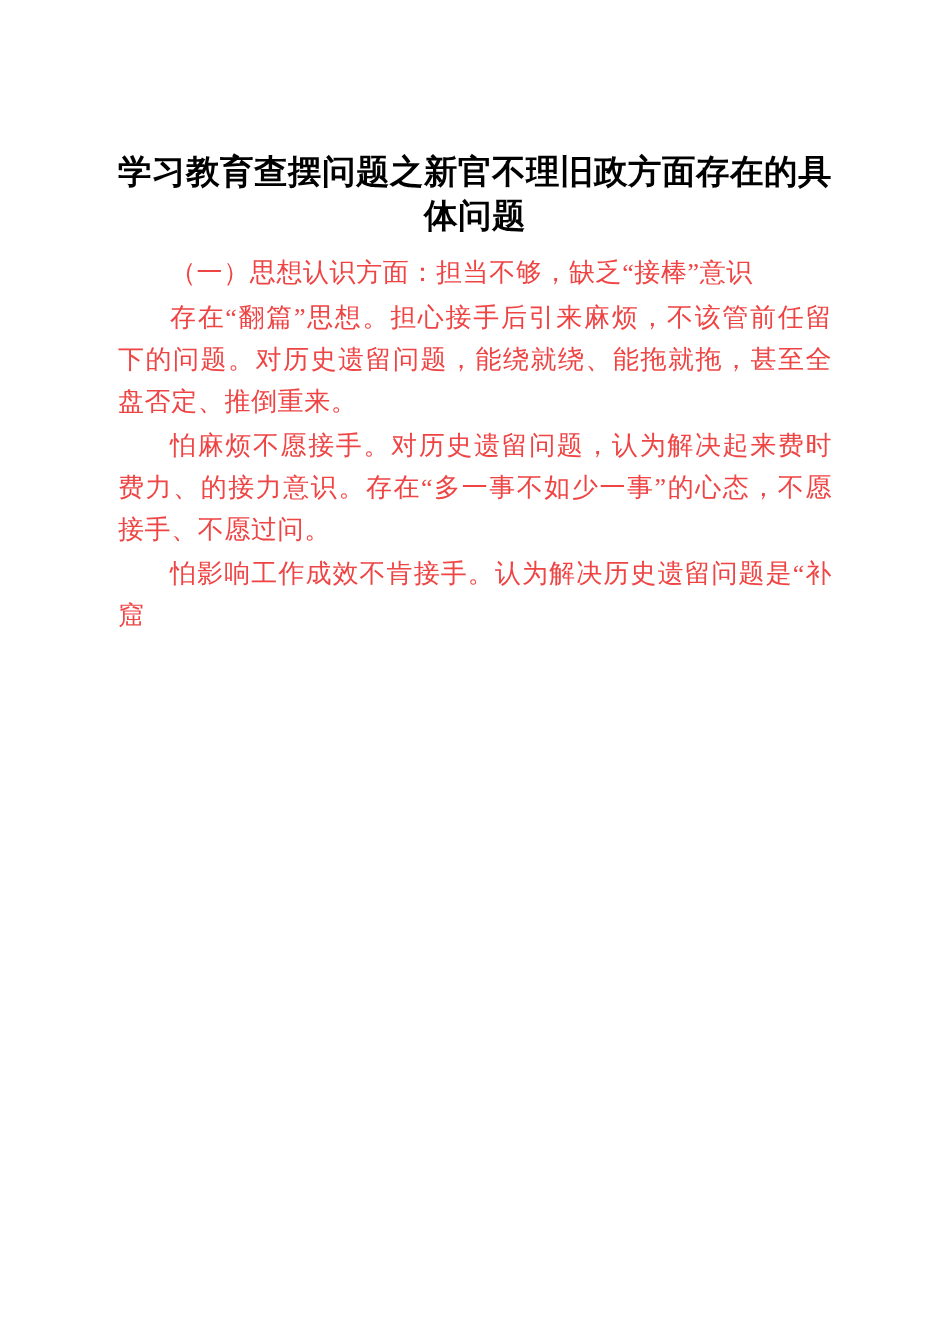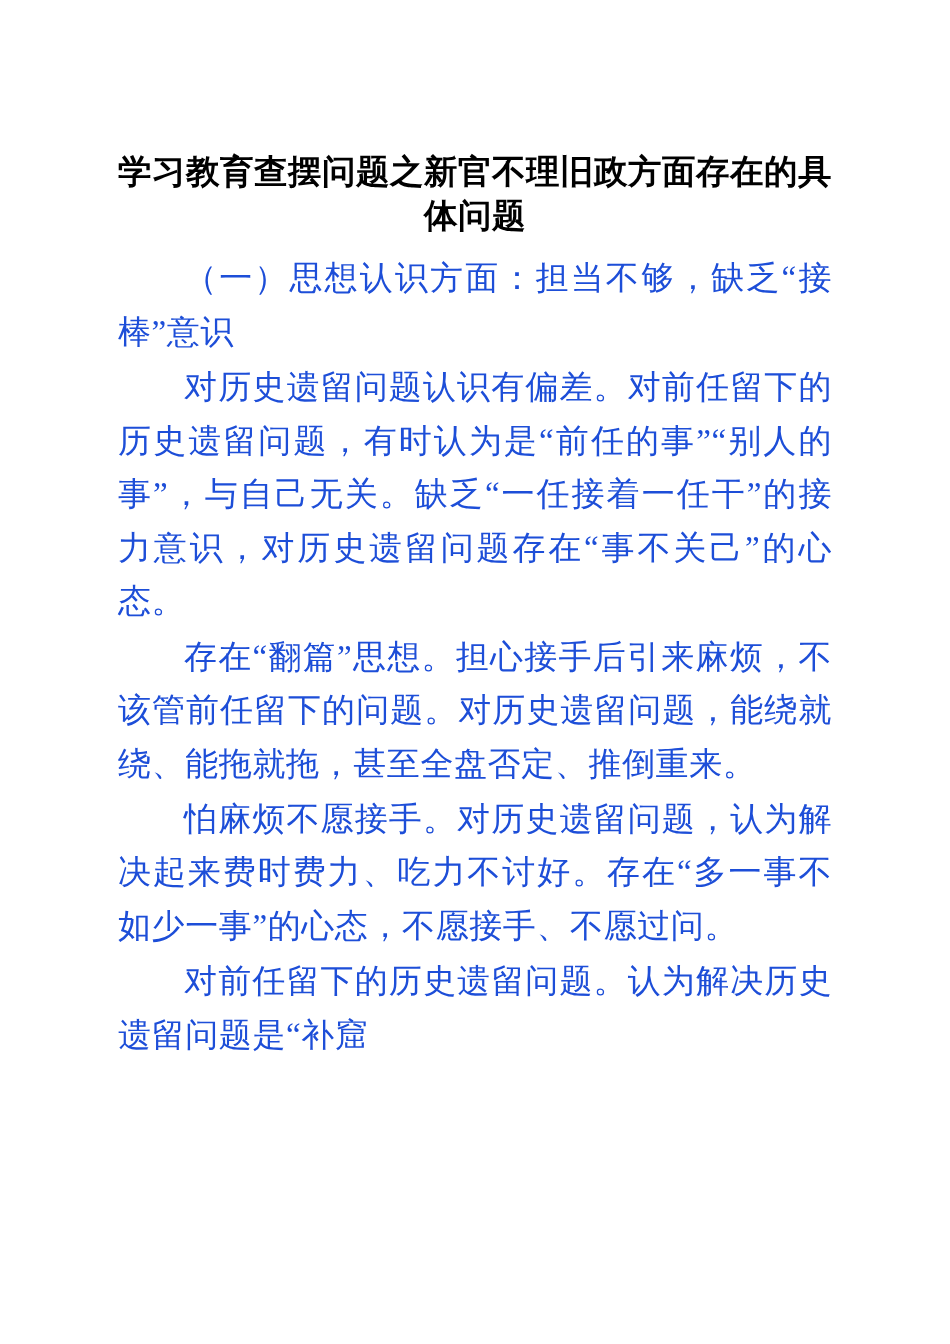--- a/index.html
+++ b/index.html
@@ -26,38 +26,37 @@
     font-weight: bold;
     font-size: 33.5px;
     line-height: 1.32;
     text-align: center;
     letter-spacing: 0.5px;
     margin: 0 0 14px 0;
     color: #000000;
   }
   .para {
     font-family: "Liberation Serif", "DejaVu Serif", serif;
-    font-size: 33px;
+    font-size: 26px;
     line-height: 1.62;
     text-align: justify;
     text-justify: inter-ideograph;
     margin: 0 0 2px 0;
     text-indent: 2em;
     letter-spacing: 0.6px;
-    color: #1d4ed8;
+    color: #ef4444;
   }
   .para.heading {
     font-weight: normal;
   }
 </style>
 </head>
 <body>
 
 <div class="page">
   <h1 class="doc-title">学习教育查摆问题之新官不理旧政方面存在的具体问题</h1>
 
   <p class="para heading">（一）思想认识方面：担当不够，缺乏“接棒”意识</p>
-  <p class="para">对历史遗留问题认识有偏差。对前任留下的历史遗留问题，有时认为是“前任的事”“别人的事”，与自己无关。缺乏“一任接着一任干”的接力意识，对历史遗留问题存在“事不关己”的心态。</p>
   <p class="para">存在“翻篇”思想。担心接手后引来麻烦，不该管前任留下的问题。对历史遗留问题，能绕就绕、能拖就拖，甚至全盘否定、推倒重来。</p>
 
-  <p class="para">怕麻烦不愿接手。对历史遗留问题，认为解决起来费时费力、吃力不讨好。存在“多一事不如少一事”的心态，不愿接手、不愿过问。</p>
-  <p class="para">对前任留下的历史遗留问题。认为解决历史遗留问题是“补窟</p>
+  <p class="para">怕麻烦不愿接手。对历史遗留问题，认为解决起来费时费力、的接力意识。存在“多一事不如少一事”的心态，不愿接手、不愿过问。</p>
+  <p class="para">怕影响工作成效不肯接手。认为解决历史遗留问题是“补窟</p>
 </div>
 
 </body></html>

